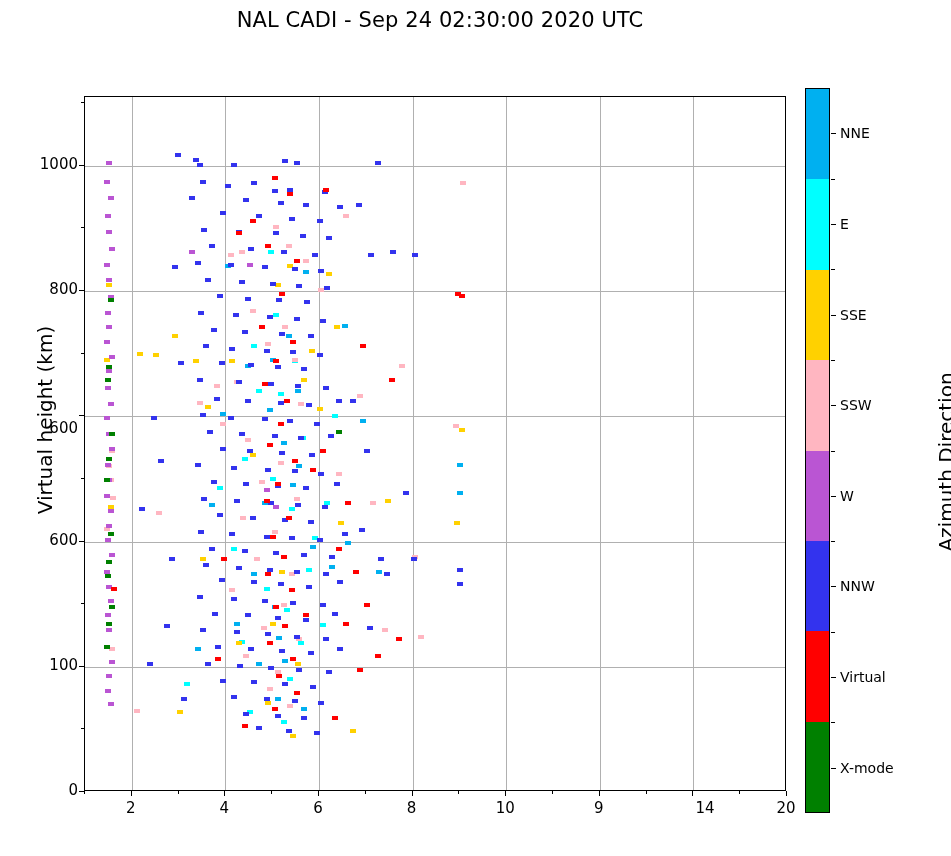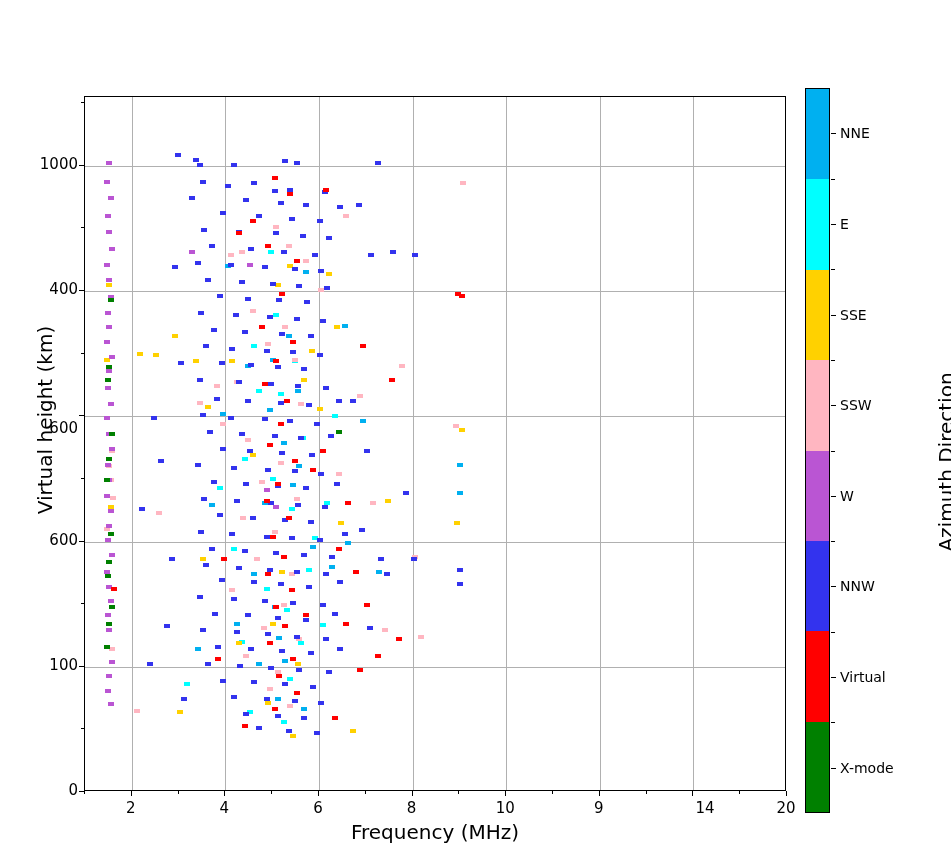--- a/index.html
+++ b/index.html
@@ -191,20 +191,21 @@
     transform: rotate(-90deg);
     transform-origin: center center;
     white-space: nowrap;
   }
 </style>
 </head>
 <body>
 
 <div id="figure">
 
+  <div id="chart-title">NAL CADI - Sep 24 02:30:00 2020 UTC</div>
 
   <div id="plot-area">
     <div id="grid-layer">
         <div class="gridline-v" style="left: 46.8px;"></div>
         <div class="gridline-v" style="left: 140.4px;"></div>
         <div class="gridline-v" style="left: 234px;"></div>
         <div class="gridline-v" style="left: 327.6px;"></div>
         <div class="gridline-v" style="left: 421.2px;"></div>
         <div class="gridline-v" style="left: 514.8px;"></div>
         <div class="gridline-v" style="left: 608.4px;"></div>
@@ -672,32 +673,31 @@
       <div class="tick-x-minor" style="left: 739.2px;"></div>
       <div class="tick-y" style="top: 791px;"></div>
       <div class="ticklabel-y" style="top: 781px;">0</div>
       <div class="tick-y" style="top: 665.775px;"></div>
       <div class="ticklabel-y" style="top: 655.775px;">100</div>
       <div class="tick-y" style="top: 540.55px;"></div>
       <div class="ticklabel-y" style="top: 530.55px;">600</div>
       <div class="tick-y" style="top: 415.324px;"></div>
       <div class="ticklabel-y" style="top: 419px;">600</div>
       <div class="tick-y" style="top: 290.099px;"></div>
-      <div class="ticklabel-y" style="top: 280.099px;">400</div>
+      <div class="ticklabel-y" style="top: 280.099px;">800</div>
       <div class="tick-y" style="top: 164.874px;"></div>
       <div class="ticklabel-y" style="top: 154.874px;">1000</div>
       <div class="tick-y-minor" style="top: 728.387px;"></div>
       <div class="tick-y-minor" style="top: 603.162px;"></div>
       <div class="tick-y-minor" style="top: 477.937px;"></div>
       <div class="tick-y-minor" style="top: 352.712px;"></div>
       <div class="tick-y-minor" style="top: 227.486px;"></div>
       <div class="tick-y-minor" style="top: 102.261px;"></div>
     </div>
 
-  <div id="xlabel">Frequency (MHz)</div>
   <div id="ylabel">Virtual height (km)</div>
 
   <div id="colorbar">
       <div class="cbar-band" style="background: rgb(0, 176, 240);"></div>
       <div class="cbar-band" style="background: rgb(0, 255, 255);"></div>
       <div class="cbar-band" style="background: rgb(255, 209, 0);"></div>
       <div class="cbar-band" style="background: rgb(255, 182, 193);"></div>
       <div class="cbar-band" style="background: rgb(186, 85, 211);"></div>
       <div class="cbar-band" style="background: rgb(51, 51, 238);"></div>
       <div class="cbar-band" style="background: rgb(255, 0, 0);"></div>

